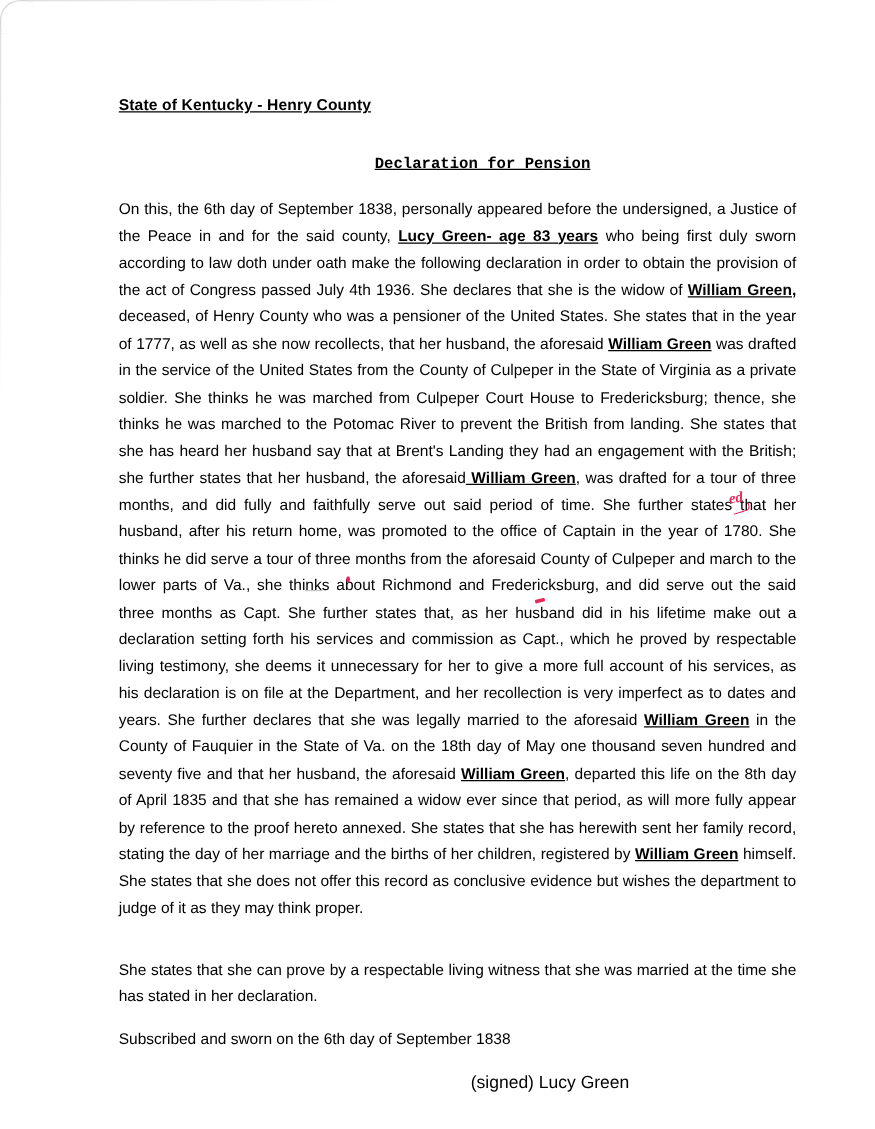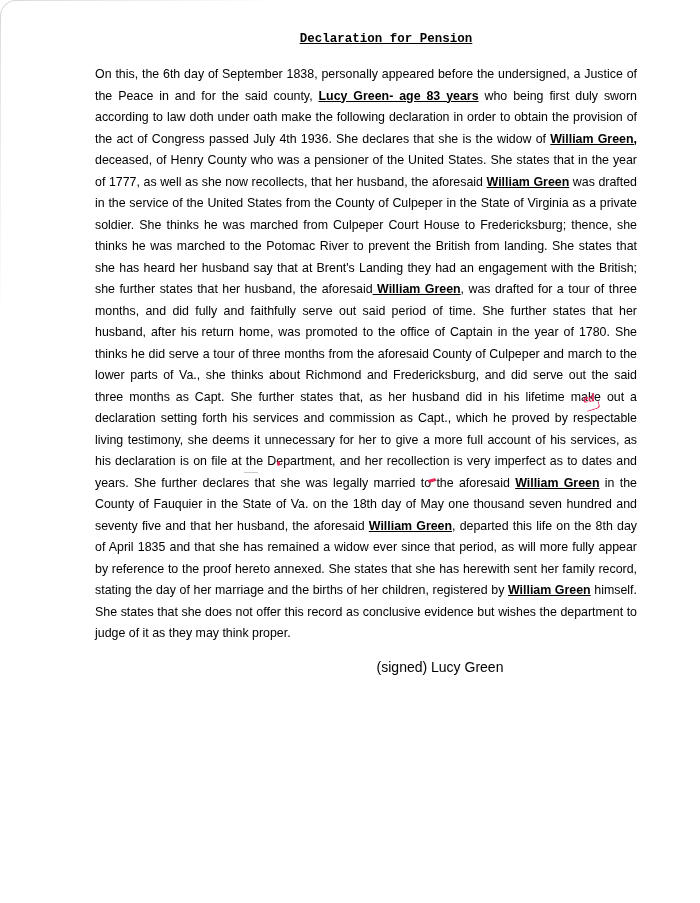--- a/index.html
+++ b/index.html
@@ -171,28 +171,31 @@
 <body>
 
 <div class="page">
 
   <div class="scan-corner"></div>
   <div class="scan-edge-left"></div>
   <div class="scan-edge-top"></div>
 
   <div class="doc-body">
 
+    <div class="heading-county">State of Kentucky - Henry County</div>
 
     <div class="heading-title-row">
       <span class="heading-title">Declaration for Pension</span>
     </div>
 
     <p class="para"><span>On this, the 6th day of September 1838, personally appeared before the undersigned, a Justice of the Peace in and for the said county, </span><span class="uname">Lucy Green- age 83 years</span><span> who being first duly sworn according to law doth under oath make the following declaration in order to obtain the provision of the act of Congress passed July 4th 1936. She declares that she is the widow of </span><span class="uname">William Green,</span><span> deceased, of Henry County who was a pensioner of the United States. She states that in the year of 1777, as well as she now recollects, that her husband, the aforesaid </span><span class="uname">William Green</span><span> was drafted in the service of the United States from the County of Culpeper in the State of Virginia as a private soldier. She thinks he was marched from Culpeper Court House to Fredericksburg; thence, she thinks he was marched to the Potomac River to prevent the British from landing. She states that she has heard her husband say that at Brent's Landing they had an engagement with the British; she further states that her husband, the aforesaid</span><span class="uname"> William Green</span><span>, was drafted for a tour of three months, and did fully and faithfully serve out said period of time. She further states that her husband, after his return home, was promoted to the office of Captain in the year of 1780. She thinks he did serve a tour of three months from the aforesaid County of Culpeper and march to the lower parts of Va., she thinks about Richmond and Fredericksburg, and did serve out the said three months as Capt. She further states that, as her husband did in his lifetime make out a declaration setting forth his services and commission as Capt., which he proved by respectable living testimony, she deems it unnecessary for her to give a more full account of his services, as his declaration is on file at the Department, and her recollection is very imperfect as to dates and years. She further declares that she was legally married to the aforesaid </span><span class="uname">William Green</span><span> in the County of Fauquier in the State of Va. on the 18th day of May one thousand seven hundred and seventy five and that her husband, the aforesaid </span><span class="uname">William Green</span><span>, departed this life on the 8th day of April 1835 and that she has remained a widow ever since that period, as will more fully appear by reference to the proof hereto annexed. She states that she has herewith sent her family record, stating the day of her marriage and the births of her children, registered by </span><span class="uname">William Green</span><span> himself. She states that she does not offer this record as conclusive evidence but wishes the department to judge of it as they may think proper.</span></p>
 
-
+    <p class="closing">She states that she can prove by a respectable living witness that she was married at the time she has stated in her declaration.</p>
+
+    <p class="subscribed">Subscribed and sworn on the 6th day of September 1838</p>
 
     <div class="sig-line">(signed) Lucy Green</div>
 
 
   </div>
 
   <div class="annot annot-ed">ed</div>
   <div class="annot annot-caret"></div>
   <div class="annot annot-dot"></div>
   <div class="annot annot-tick"></div>

